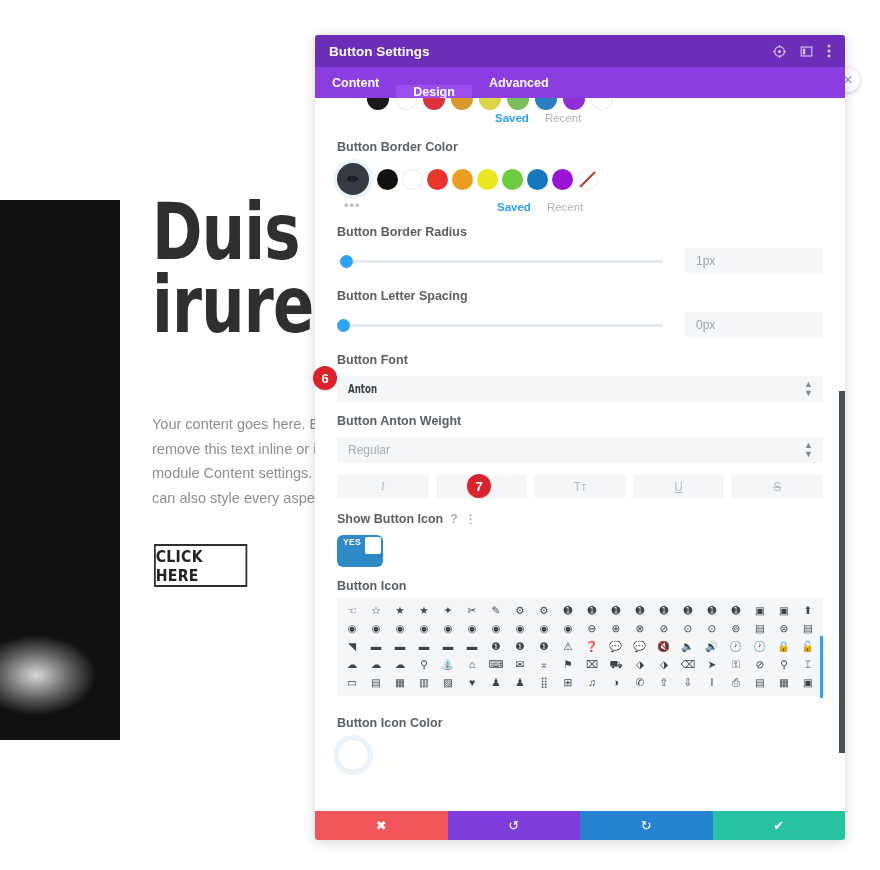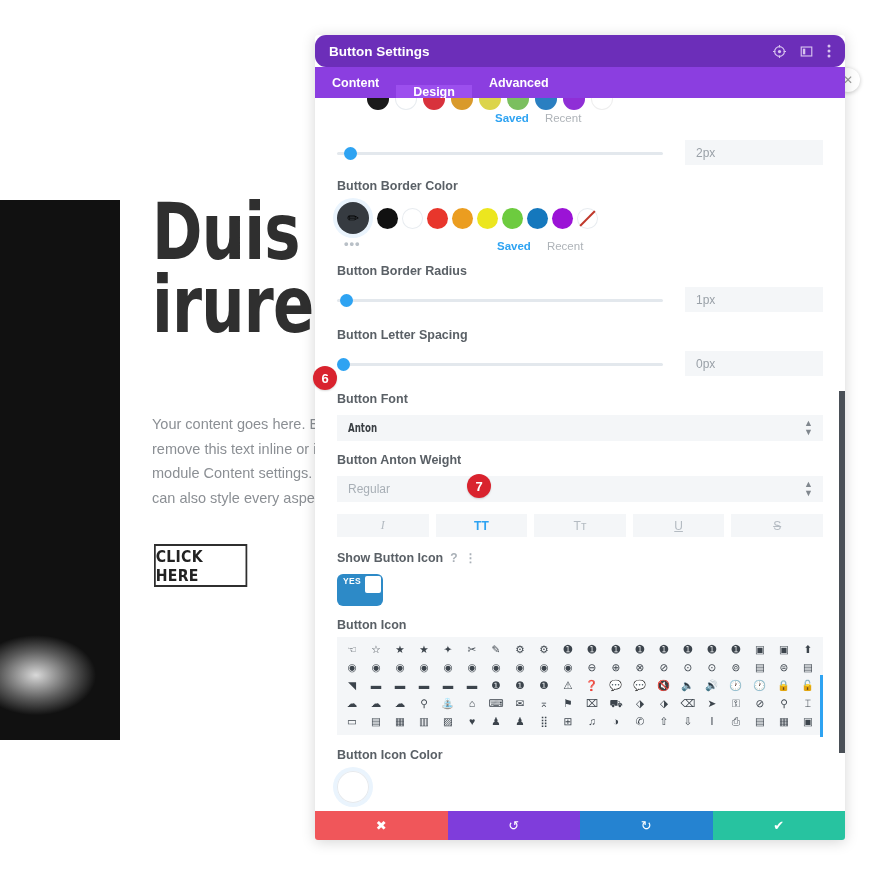--- a/index.html
+++ b/index.html
@@ -61,21 +61,20 @@
     width: 530px; height: 805px;
     background: #fff;
     box-shadow: 0 2px 14px rgba(0,0,0,.17);
     z-index: 5; display: flex; flex-direction: column;
     border-radius: 3px; overflow: hidden;
   }
   .modal-header {
     height: 32px; background: #6c2eb9;
     display: flex; align-items: center; padding: 0 14px;
     flex: 0 0 32px;
-    border-radius: 11px;
   }
   .modal-title { color: #fff; font-weight: 700; font-size: 13.5px; flex: 1; }
   .hdr-icons { display: flex; align-items: center; gap: 14px; }
   .hdr-ic { color: #d8c4ef; font-size: 12px; line-height: 1; display: flex; }
   .hdr-ic svg { display: block; }
 
   .tabbar {
     height: 31px; background: #8b3ee0;
     display: flex; align-items: center; flex: 0 0 31px;
   }
@@ -302,27 +301,20 @@
           <div class="sw" style="background:#8f2fd6"></div>
           <div class="sw" style="background:#fff;box-shadow:inset 0 0 0 1px #eee"></div>
         </div>
         <div class="saved-recent">
           <span class="saved">Saved</span>
           <span class="recent">Recent</span>
         </div>
       </div>
 
       <div class="fld">
-        <div class="row-slider">
-          <div class="slider">
-            <div class="track"></div>
-            <div class="knob" style="left:2%"></div>
-          </div>
-          <div class="numbox">2px</div>
-        </div>
       </div>
 
       <div class="fld">
         <div class="fld-label">Button Border Color</div>
         <div class="palette">
           <div class="pal-main dark">
             <span class="pencil">✏</span>
           </div>
           <div class="pal" style="background:#111"></div>
           <div class="pal white"></div>
@@ -503,21 +495,21 @@
               <span>I</span>
               <span>⎙</span>
               <span>▤</span>
               <span>▦</span>
               <span>▣</span>
             </div>
           <div class="grid-sb"></div>
         </div>
       </div>
 
-      <div class="fld" style="margin-top:13px">
+      <div class="fld" style="margin-top:20px">
         <div class="fld-label">Button Icon Color</div>
         <div class="palette">
           <div class="pal-main light">
             
           </div>
 
         </div>
 
       </div>
 

